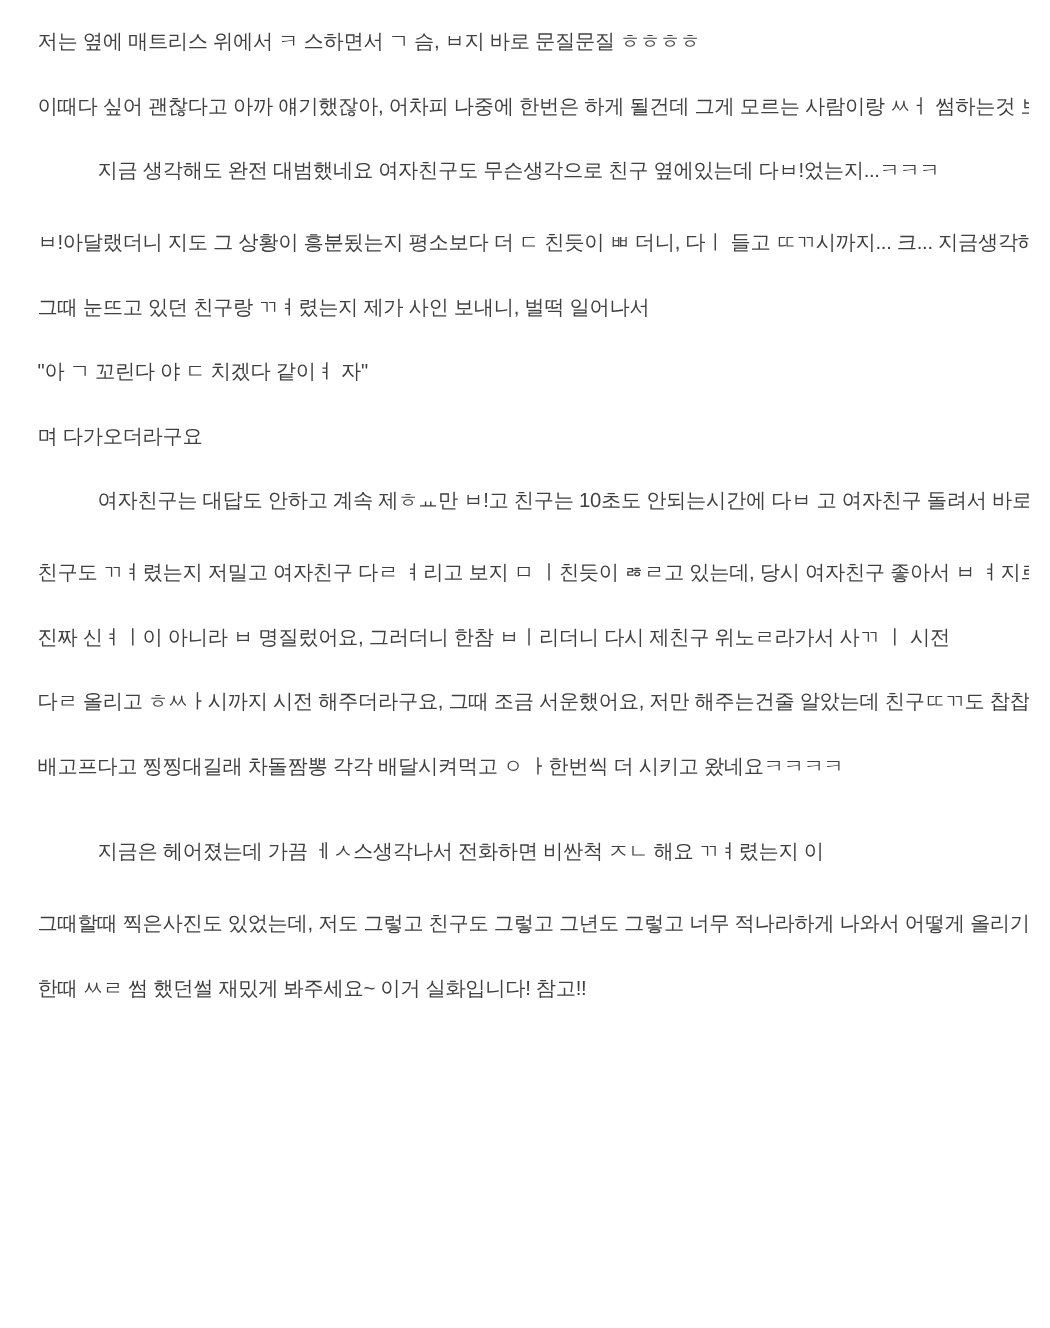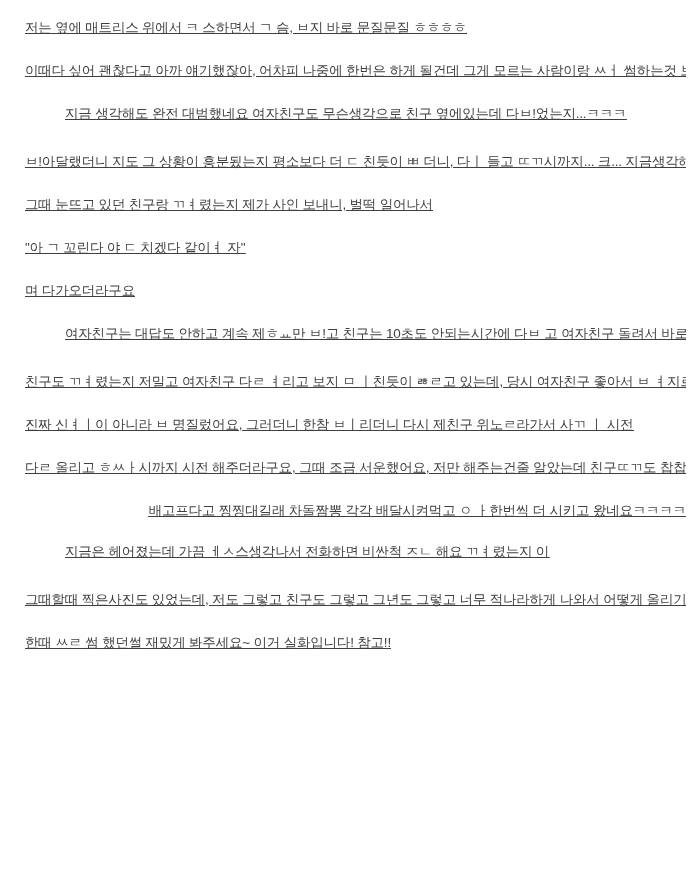--- a/index.html
+++ b/index.html
@@ -1,15 +1,15 @@
 <!DOCTYPE html>
 <html><head>
 <meta charset="utf-8">
 <style>
-  * { margin: 0; padding: 0; box-sizing: border-box; text-decoration: underline; }
+  * { margin: 0; padding: 0; box-sizing: border-box; }
   html, body {
     width: 700px;
     height: 885px;
     background: #ffffff;
     overflow: hidden;
   }
   body {
     font-family: "Liberation Sans", "DejaVu Sans", sans-serif;
   }
   .post-body {
@@ -20,21 +20,21 @@
     line-height: 17px;
     color: #3f3f3f;
     letter-spacing: -0.2px;
     white-space: nowrap;
     overflow: hidden;
     margin-bottom: 26px;
     font-weight: 400;
   }
   
   .para.gap-lg { margin-bottom: 31px; margin-left: 40px; }
-  .para.gap-sm { margin-bottom: 24px; text-align: right; }
+  .para.gap-sm { margin-bottom: 40px; }
 </style>
 </head>
 <body>
 
 <main class="post-body">
   <p class="para">저는 옆에 매트리스 위에서 ㅋ 스하면서 ㄱ 슴, ㅂ지 바로 문질문질 ㅎㅎㅎㅎ</p>
   <p class="para">이때다 싶어 괜찮다고 아까 얘기했잖아, 어차피 나중에 한번은 하게 될건데 그게 모르는 사람이랑 ㅆㅓ 썸하는것 보다</p>
   <p class="para gap-lg">지금 생각해도 완전 대범했네요 여자친구도 무슨생각으로 친구 옆에있는데 다ㅂ!었는지...ㅋㅋㅋ</p>
   <p class="para">ㅂ!아달랬더니 지도 그 상황이 흥분됬는지 평소보다 더 ㄷ 친듯이 ㅃ 더니, 다ㅣ 들고 ㄸㄲ시까지... 크... 지금생각해도 ㅈ이 벌떡 ㅅ ㅔ네요...</p>
   <p class="para">그때 눈뜨고 있던 친구랑 ㄲㅕ렸는지 제가 사인 보내니, 벌떡 일어나서</p>

